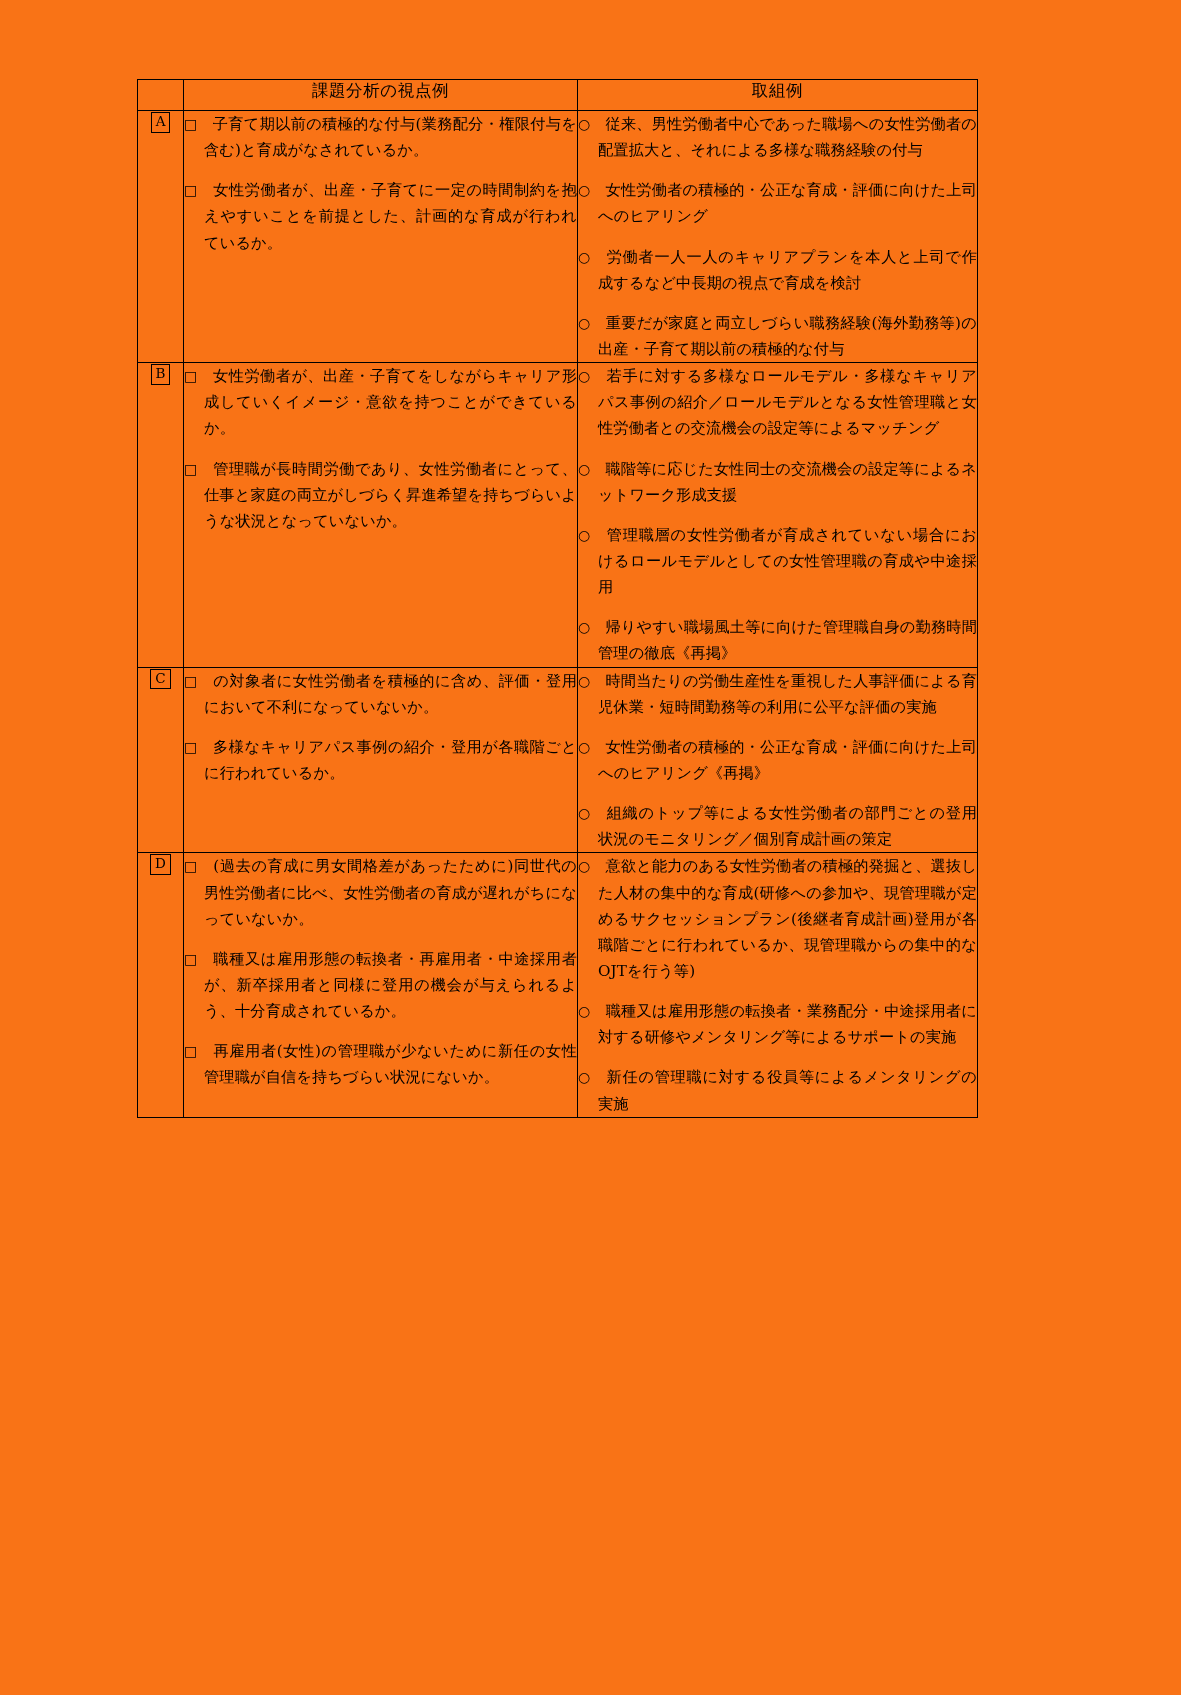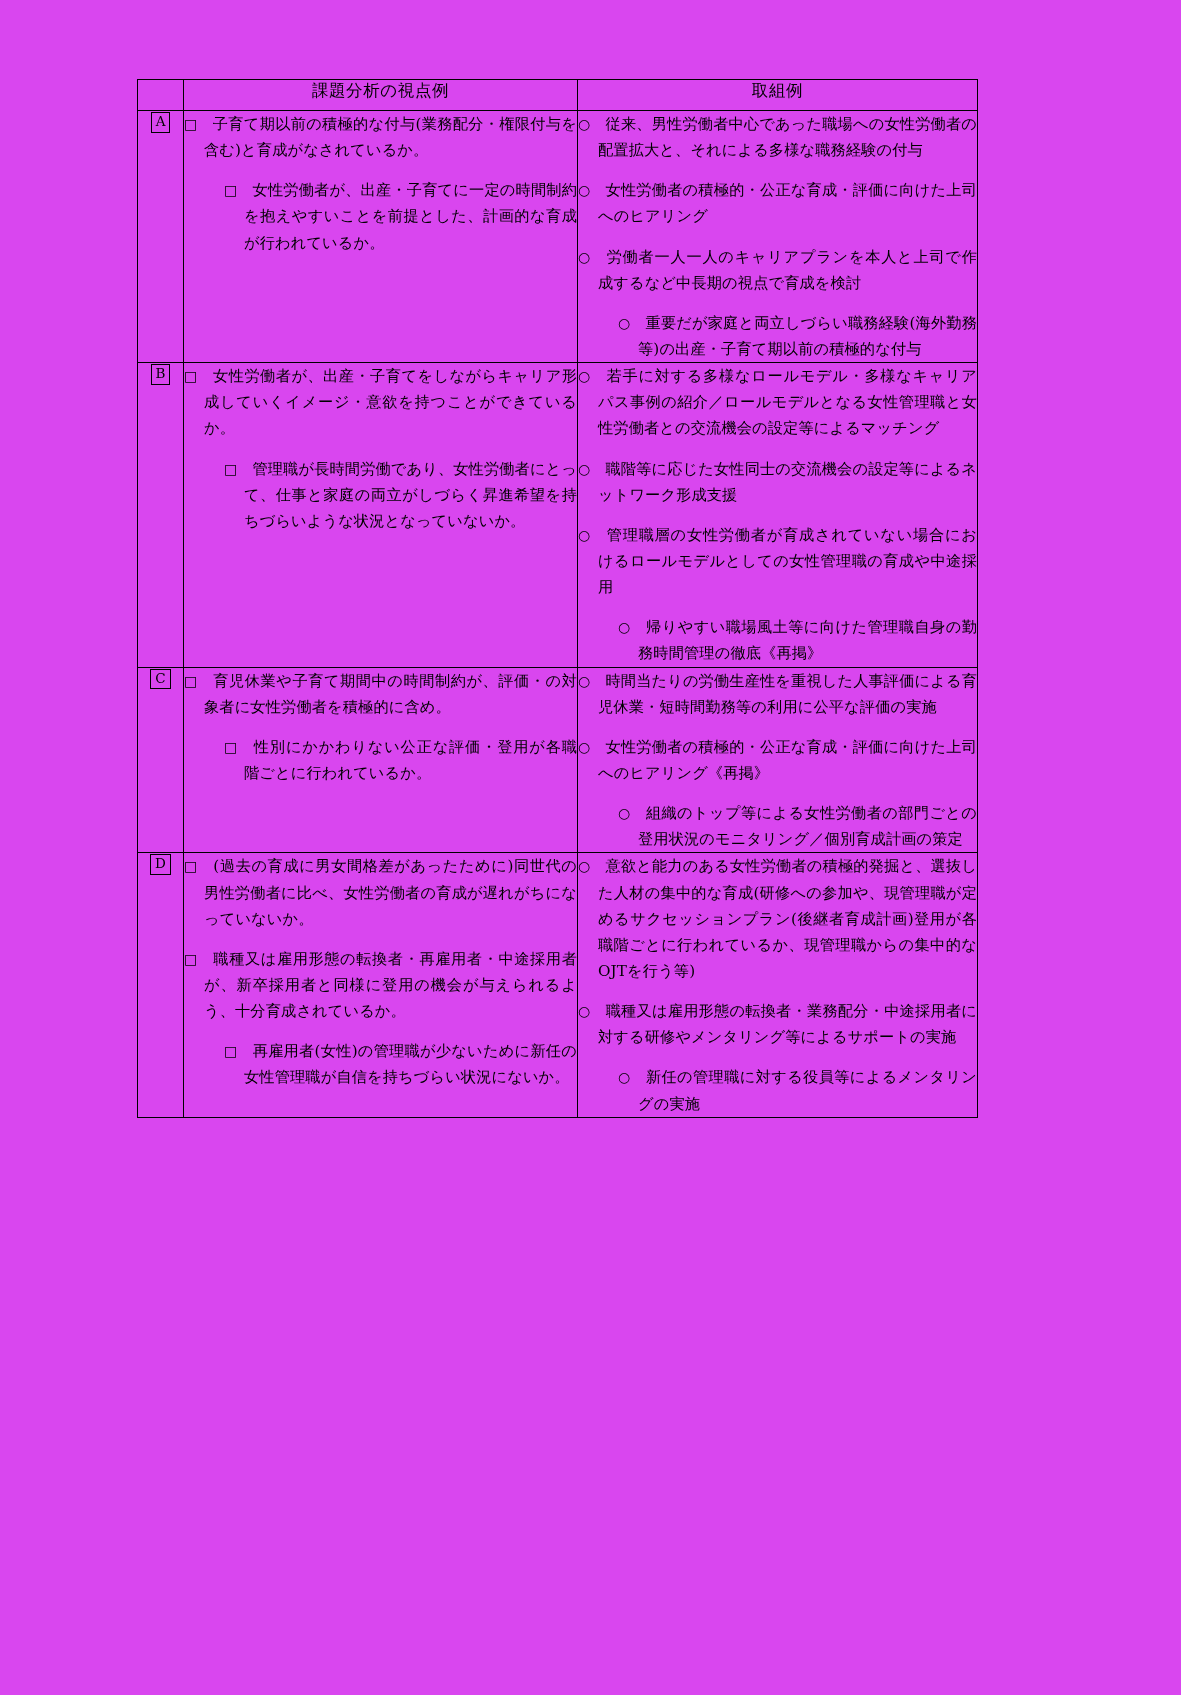--- a/index.html
+++ b/index.html
@@ -14,21 +14,21 @@
     color: #000000;
     position: relative;
     overflow: hidden;
   }
   .page {
     position: absolute;
     left: 0;
     top: 0;
     width: 1181px;
     height: 1695px;
-    background: #d946ef;
+    background: #f97316;
   }
   .table-wrap {
     position: absolute;
     left: 137px;
     top: 79px;
     width: 840px;
   }
   table.matrix {
     border-collapse: collapse;
     width: 840px;
@@ -83,21 +83,20 @@
     font-size: 15.2px;
     line-height: 1.72;
     letter-spacing: 0.15px;
     text-align: justify;
     text-justify: inter-character;
     padding-left: 20px;
     text-indent: -20px;
   }
   .bullet-item:last-child {
     margin-bottom: 0;
-    margin-left: 40px;
   }
   .bullet-item .mark {
     font-size: 14px;
     letter-spacing: 0;
   }
   .bullet-item .gap {
     letter-spacing: 0;
   }
   .issue-cell .bullet-item { text-indent: -20px; }
   .action-cell .bullet-item { text-indent: -20px; }
@@ -166,22 +165,22 @@
             </ul>
           </td>
         </tr>
 
         <tr>
           <td class="rowlabel">
             <span class="boxchar">C</span>
           </td>
           <td class="cell issue-cell">
             <ul class="bullet-list">
-              <li class="bullet-item"><span class="mark">□</span><span class="gap">　</span><span class="body">育児休業や子育て期間中の時間制約が、評価・の対象者に女性労働者を積極的に含め。</span></li>
-              <li class="bullet-item"><span class="mark">□</span><span class="gap">　</span><span class="body">性別にかかわりない公正な評価・登用が各職階ごとに行われているか。</span></li>
+              <li class="bullet-item"><span class="mark">□</span><span class="gap">　</span><span class="body">の対象者に女性労働者を積極的に含め、評価・登用において不利になっていないか。</span></li>
+              <li class="bullet-item"><span class="mark">□</span><span class="gap">　</span><span class="body">多様なキャリアパス事例の紹介・登用が各職階ごとに行われているか。</span></li>
             </ul>
           </td>
           <td class="cell action-cell">
             <ul class="bullet-list">
               <li class="bullet-item"><span class="mark">○</span><span class="gap">　</span><span class="body">時間当たりの労働生産性を重視した人事評価による育児休業・短時間勤務等の利用に公平な評価の実施</span></li>
               <li class="bullet-item"><span class="mark">○</span><span class="gap">　</span><span class="body">女性労働者の積極的・公正な育成・評価に向けた上司へのヒアリング《再掲》</span></li>
               <li class="bullet-item"><span class="mark">○</span><span class="gap">　</span><span class="body">組織のトップ等による女性労働者の部門ごとの登用状況のモニタリング／個別育成計画の策定</span></li>
             </ul>
           </td>
         </tr>

